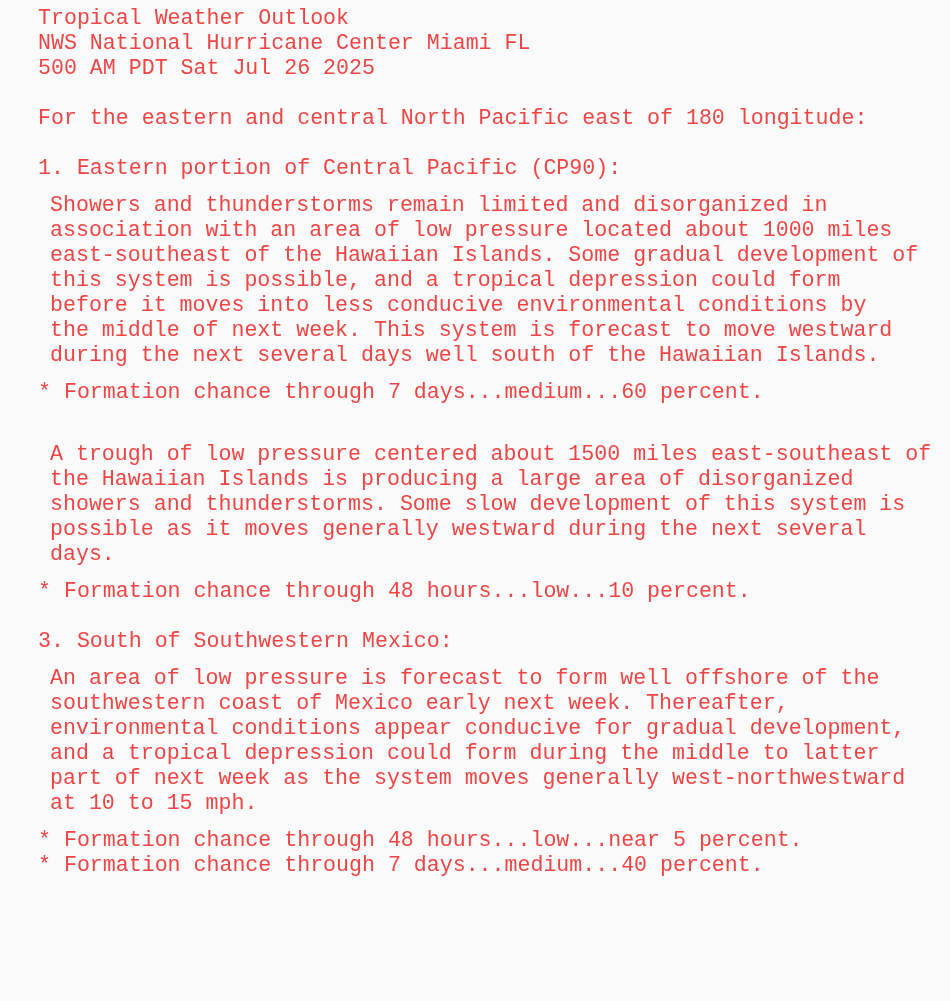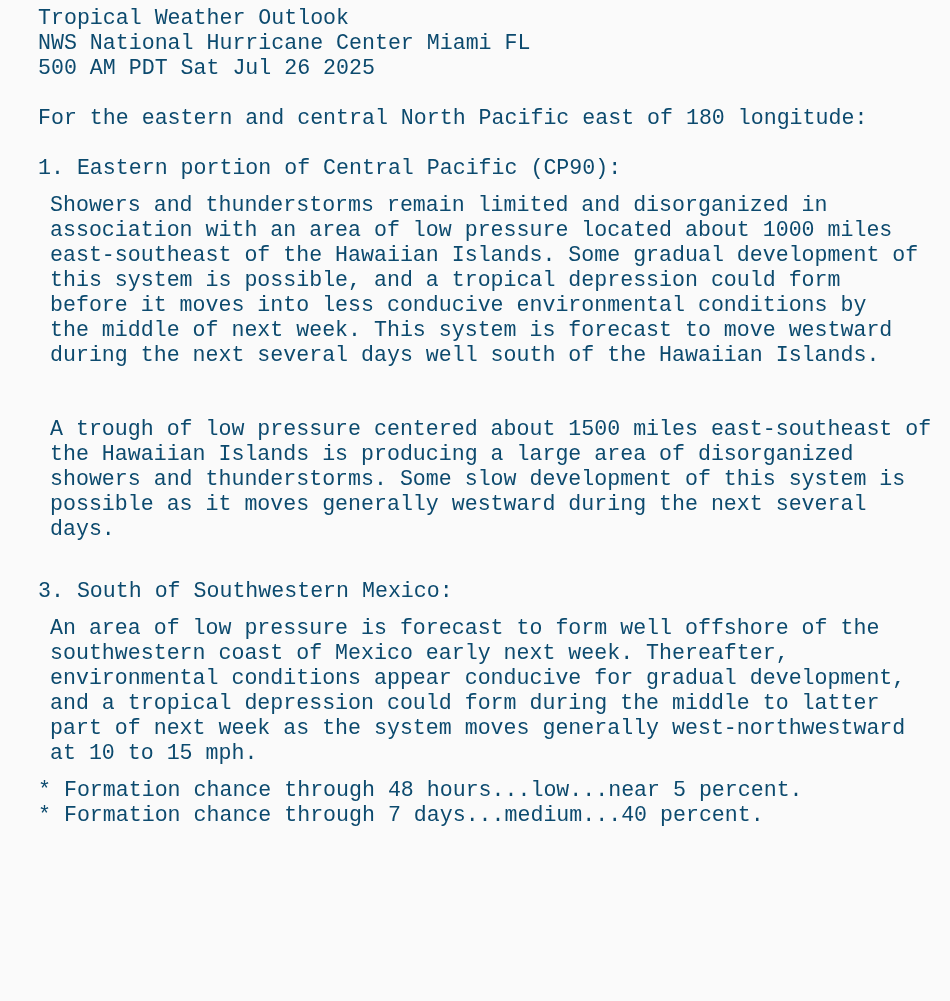--- a/index.html
+++ b/index.html
@@ -11,21 +11,21 @@
     overflow: hidden;
   }
   .doc {
     box-sizing: border-box;
     width: 950px;
     height: 1001px;
     padding: 6px 10px 0 38px;
     font-family: "Liberation Mono", "DejaVu Sans Mono", monospace;
     font-size: 21.6px;
     line-height: 25px;
-    color: #0c4a6e;
+    color: #ef4444;
   }
   .line {
     white-space: pre;
     height: 25px;
   }
   .para {
     margin: 12px;
     font: inherit;
     white-space: pre;
   }
@@ -53,30 +53,32 @@
 
   <section>
     <div class="line">1. Eastern portion of Central Pacific (CP90):</div>
     <pre class="para">Showers and thunderstorms remain limited and disorganized in
 association with an area of low pressure located about 1000 miles
 east-southeast of the Hawaiian Islands. Some gradual development of
 this system is possible, and a tropical depression could form
 before it moves into less conducive environmental conditions by
 the middle of next week. This system is forecast to move westward
 during the next several days well south of the Hawaiian Islands.</pre>
+    <div class="line">* Formation chance through 7 days...medium...60 percent.</div>
   </section>
 
   <div class="blank"></div>
 
   <section>
     <pre class="para">A trough of low pressure centered about 1500 miles east-southeast of
 the Hawaiian Islands is producing a large area of disorganized
 showers and thunderstorms. Some slow development of this system is
 possible as it moves generally westward during the next several
 days.</pre>
+    <div class="line">* Formation chance through 48 hours...low...10 percent.</div>
   </section>
 
   <div class="blank"></div>
 
   <section>
     <div class="line">3. South of Southwestern Mexico:</div>
     <pre class="para">An area of low pressure is forecast to form well offshore of the
 southwestern coast of Mexico early next week. Thereafter,
 environmental conditions appear conducive for gradual development,
 and a tropical depression could form during the middle to latter

